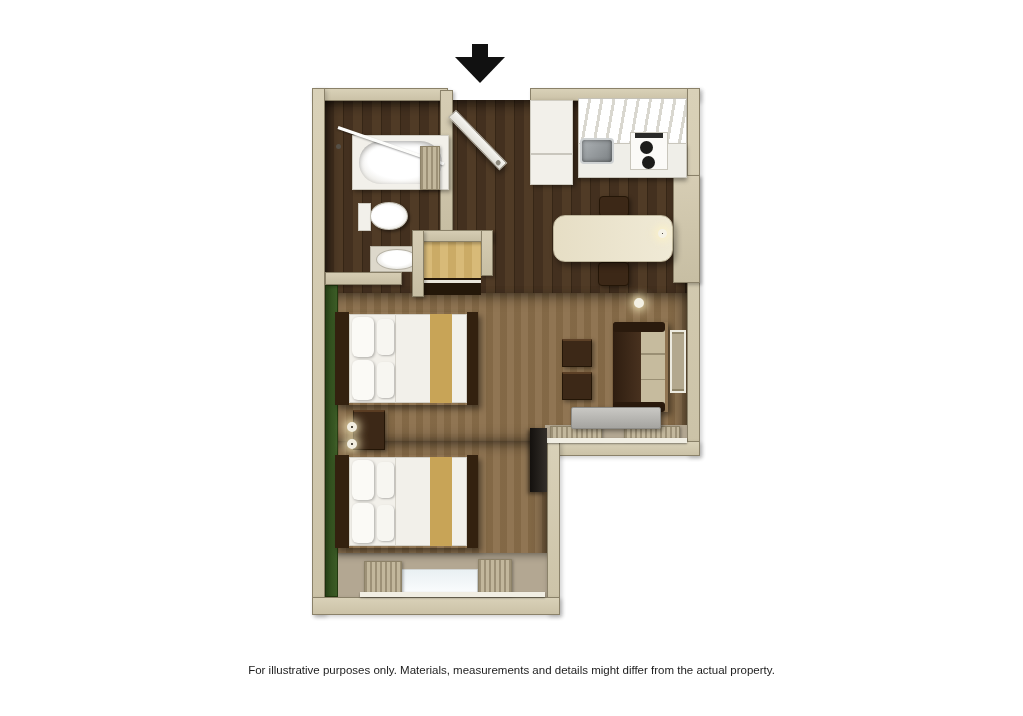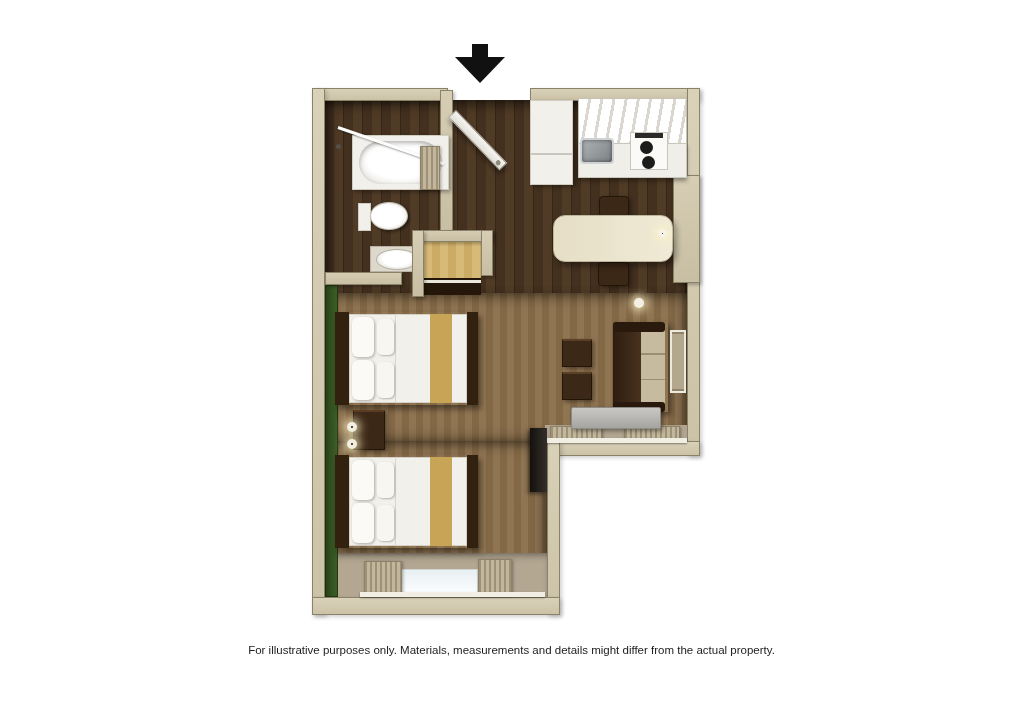--- a/index.html
+++ b/index.html
@@ -142,14 +142,14 @@
       <div class="abs" style="left:95px;top:2px;width:22px;height:89px;background:#c8a457;"></div>
       <div class="abs" style="left:132px;top:0;width:11px;height:93px;background:#33210f;"></div>
     </div>
 
     <div class="abs" style="left:86px;top:481px;width:80px;height:28px;background:linear-gradient(180deg,#e9f0f2,#fdfeff);border:1px solid #d2d5d4;"></div>
     <div class="abs curtain" style="left:52px;top:473px;width:38px;height:34px;"></div>
     <div class="abs curtain" style="left:166px;top:471px;width:34px;height:36px;"></div>
     <div class="abs" style="left:48px;top:504px;width:185px;height:5px;background:#f1eee3;box-shadow:0 1px 2px rgba(0,0,0,.4);"></div>
   </div>
 
-  <div class="caption" style="top:644px;">For illustrative purposes only.  Materials, measurements and details might differ from the actual property.</div>
+  <div class="caption" style="top:664px;">For illustrative purposes only.  Materials, measurements and details might differ from the actual property.</div>
 </div>
 
 </body></html>

